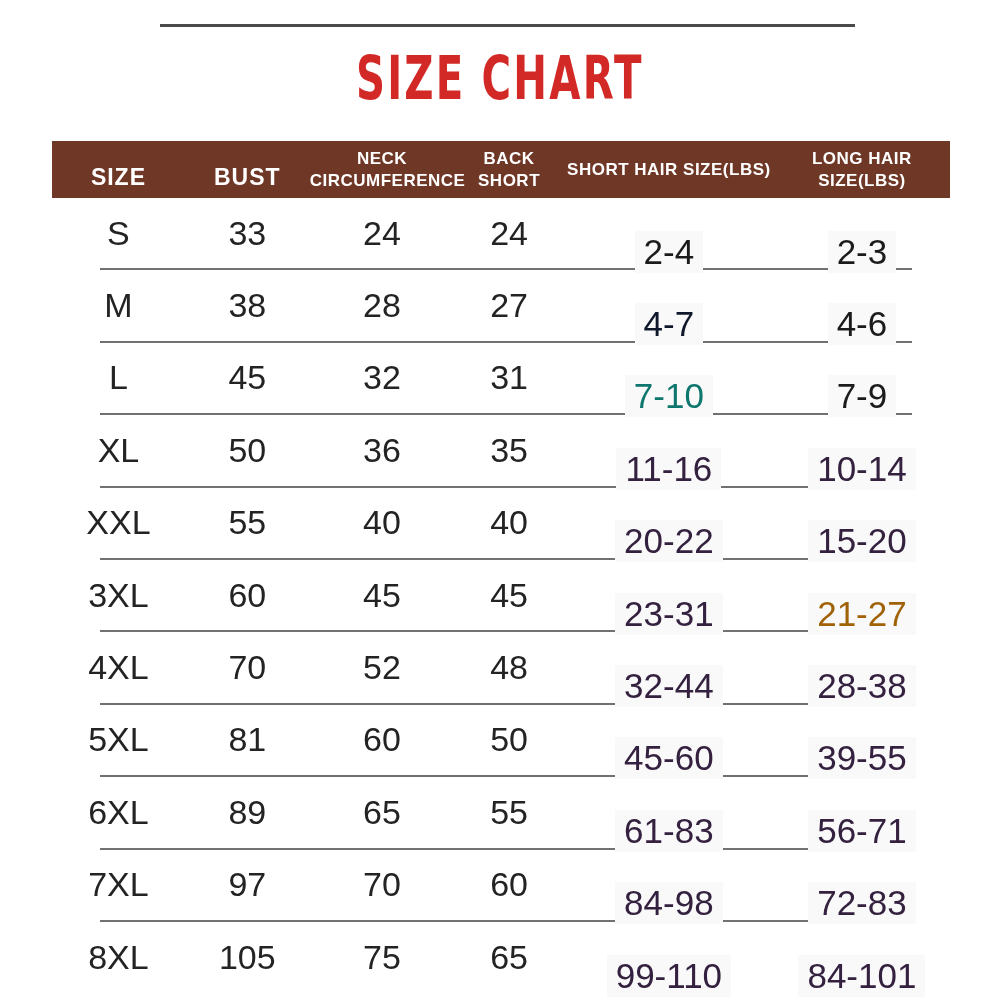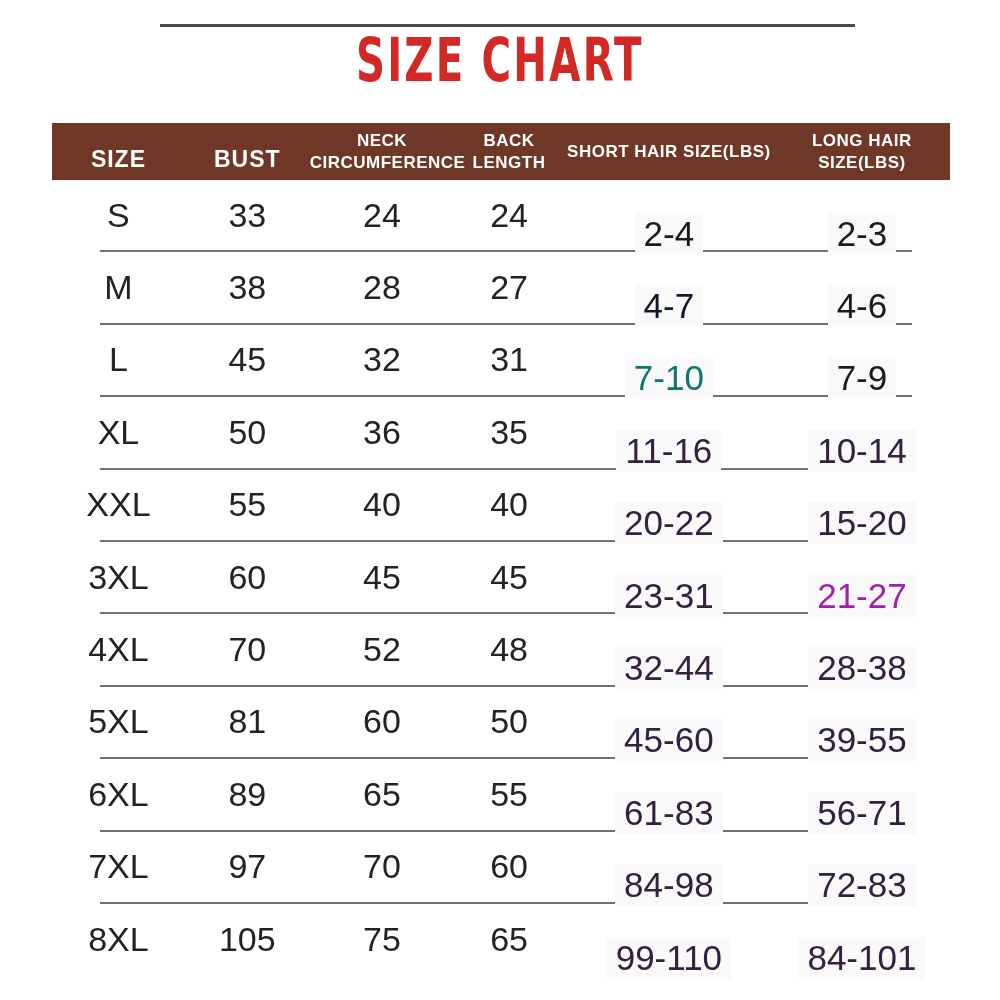--- a/index.html
+++ b/index.html
@@ -11,20 +11,21 @@
     overflow: hidden;
     font-family: "Liberation Sans", sans-serif;
   }
   .top-rule {
     margin: 24px 0 0 160px;
     width: 695px;
     height: 3px;
     background: var(--top-rule, #4a4a4a);
   }
   .title-wrap {
+    margin-top: 18px;
     text-align: center;
     height: 66px;
   }
   .title-text {
     display: inline-block;
     font-family: "DejaVu Sans", sans-serif;
     font-size: 56px;
     font-weight: bold;
     line-height: 1.1;
     color: var(--title-red, #d22927);
@@ -88,21 +89,21 @@
 
 <div class="title-wrap">
   <span class="title-text">SIZE CHART</span>
 </div>
 
 <div class="size-table">
   <div class="thead">
     <div class="th big c0">SIZE</div>
     <div class="th big c1">BUST</div>
     <div class="th c2">NECK CIRCUMFERENCE</div>
-    <div class="th c3">BACK LENGTH</div>
+    <div class="th c3">BACK SHORT</div>
     <div class="th c4">SHORT HAIR SIZE(LBS)</div>
     <div class="th c5">LONG HAIR SIZE(LBS)</div>
   </div>
   <div id="table-body">
   <div class="row">
     <div class="cell c0">S</div>
     <div class="cell c1">33</div>
     <div class="cell c2">24</div>
     <div class="cell c3">24</div>
     <div class="cell hair c4" style="color: rgb(27, 27, 27);"><span class="pill">2-4</span></div>
@@ -149,21 +150,21 @@
     <div class="cell hair c5" style="color: rgb(52, 33, 63);"><span class="pill">15-20</span></div>
   </div>
   <div class="divider"></div>
 
   <div class="row">
     <div class="cell c0">3XL</div>
     <div class="cell c1">60</div>
     <div class="cell c2">45</div>
     <div class="cell c3">45</div>
     <div class="cell hair c4" style="color: rgb(52, 33, 63);"><span class="pill">23-31</span></div>
-    <div class="cell hair c5" style="color: #a21caf;"><span class="pill">21-27</span></div>
+    <div class="cell hair c5" style="color: #a16207;"><span class="pill">21-27</span></div>
   </div>
   <div class="divider"></div>
 
   <div class="row">
     <div class="cell c0">4XL</div>
     <div class="cell c1">70</div>
     <div class="cell c2">52</div>
     <div class="cell c3">48</div>
     <div class="cell hair c4" style="color: rgb(52, 33, 63);"><span class="pill">32-44</span></div>
     <div class="cell hair c5" style="color: rgb(52, 33, 63);"><span class="pill">28-38</span></div>

